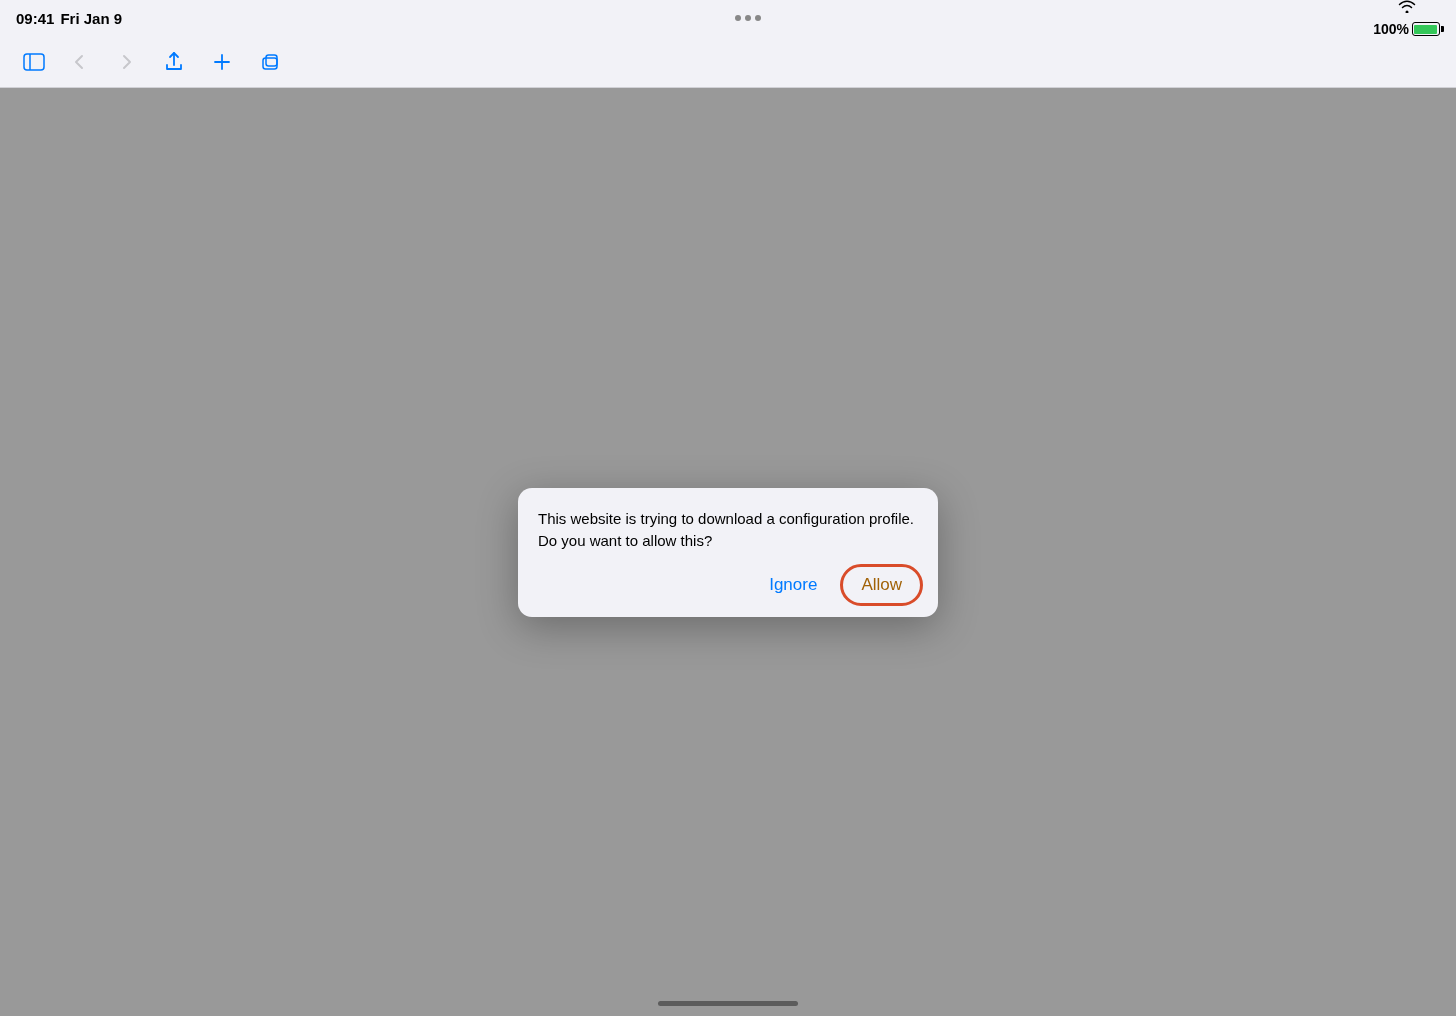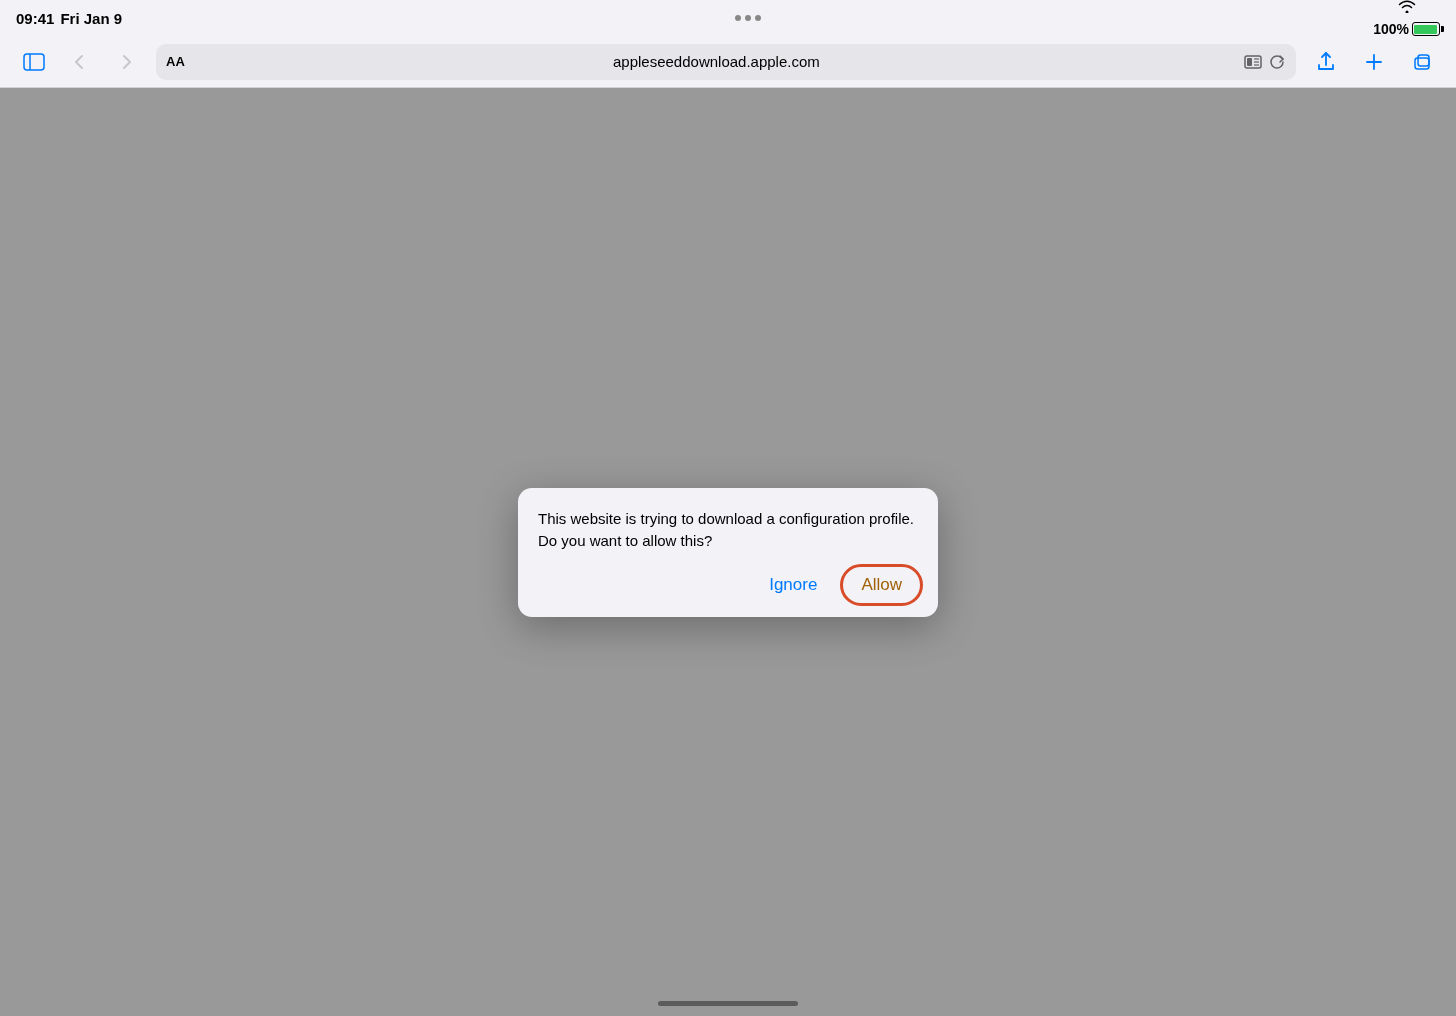--- a/index.html
+++ b/index.html
@@ -321,41 +321,20 @@
       </svg>
     </div>
 
     <div class="toolbar-btn disabled">
       <svg viewBox="0 0 22 22" fill="none">
         <path d="M9 5l6 6-6 6" stroke="#c7c7cc" stroke-width="2" stroke-linecap="round" stroke-linejoin="round"></path>
       </svg>
     </div>
   </div>
 
-  <div class="address-bar">
-    <span class="address-bar-aa">AA</span>
-    <span class="address-bar-url">appleseeddownload.apple.com</span>
-    <div class="address-bar-icons">
-      <span class="address-bar-icon">
-        <svg width="18" height="18" viewBox="0 0 18 18" fill="none">
-          <rect x="1" y="3" width="16" height="12" rx="2" stroke="#636366" stroke-width="1.5" fill="none"></rect>
-          <rect x="3" y="5" width="5" height="8" rx="1" fill="#636366"></rect>
-          <line x1="10" y1="6" x2="15" y2="6" stroke="#636366" stroke-width="1.2"></line>
-          <line x1="10" y1="9" x2="15" y2="9" stroke="#636366" stroke-width="1.2"></line>
-          <line x1="10" y1="12" x2="15" y2="12" stroke="#636366" stroke-width="1.2"></line>
-        </svg>
-      </span>
-      <span class="address-bar-icon">
-        <svg width="18" height="18" viewBox="0 0 18 18" fill="none">
-          <path d="M15 9a6 6 0 0 1-6 6 6 6 0 0 1-6-6 6 6 0 0 1 6-6c1.5 0 2.9.55 3.9 1.45L15 6" stroke="#636366" stroke-width="1.5" stroke-linecap="round" fill="none"></path>
-          <polyline points="12,3 15,6 12,9" stroke="#636366" stroke-width="1.5" stroke-linecap="round" stroke-linejoin="round" fill="none"></polyline>
-        </svg>
-      </span>
-    </div>
-  </div>
 
   <div class="toolbar-right">
 
     <div class="toolbar-btn">
       <svg viewBox="0 0 22 22" fill="none">
         <path d="M11 2v12" stroke="#007aff" stroke-width="1.8" stroke-linecap="round"></path>
         <path d="M7 6l4-4 4 4" stroke="#007aff" stroke-width="1.8" stroke-linecap="round" stroke-linejoin="round"></path>
         <path d="M4 14v4h14v-4" stroke="#007aff" stroke-width="1.8" stroke-linecap="round" stroke-linejoin="round" fill="none"></path>
       </svg>
     </div>

